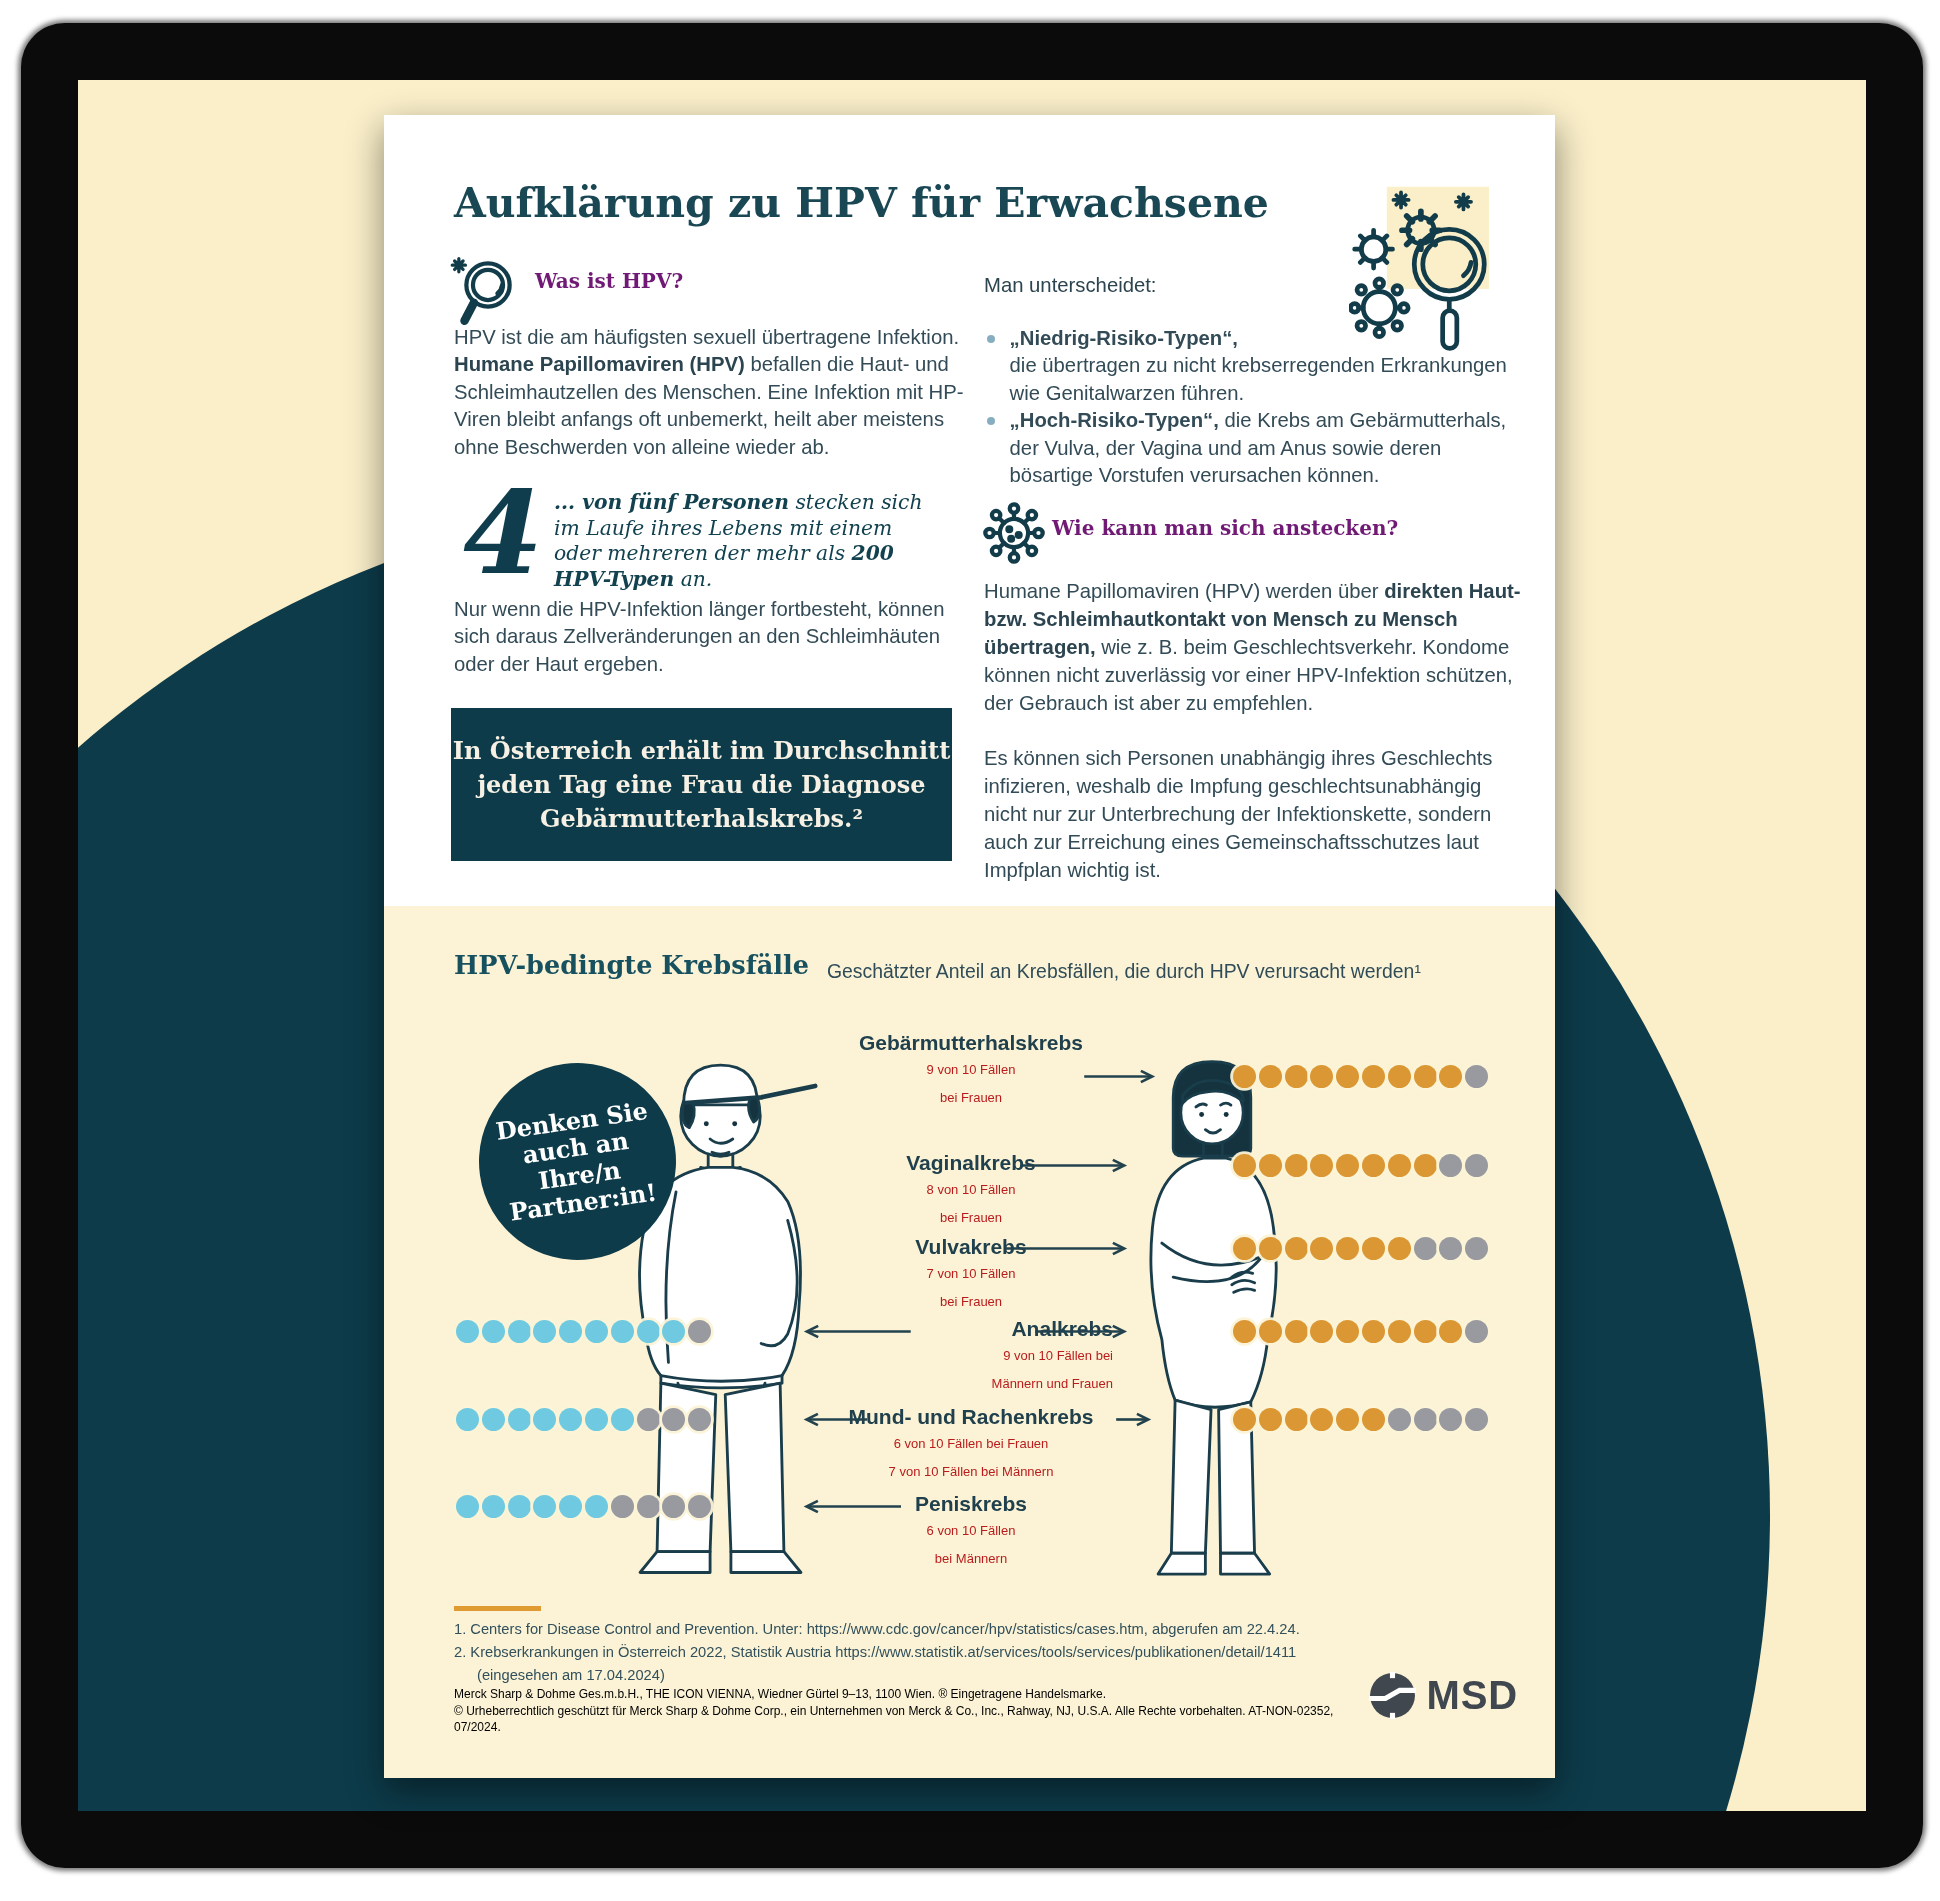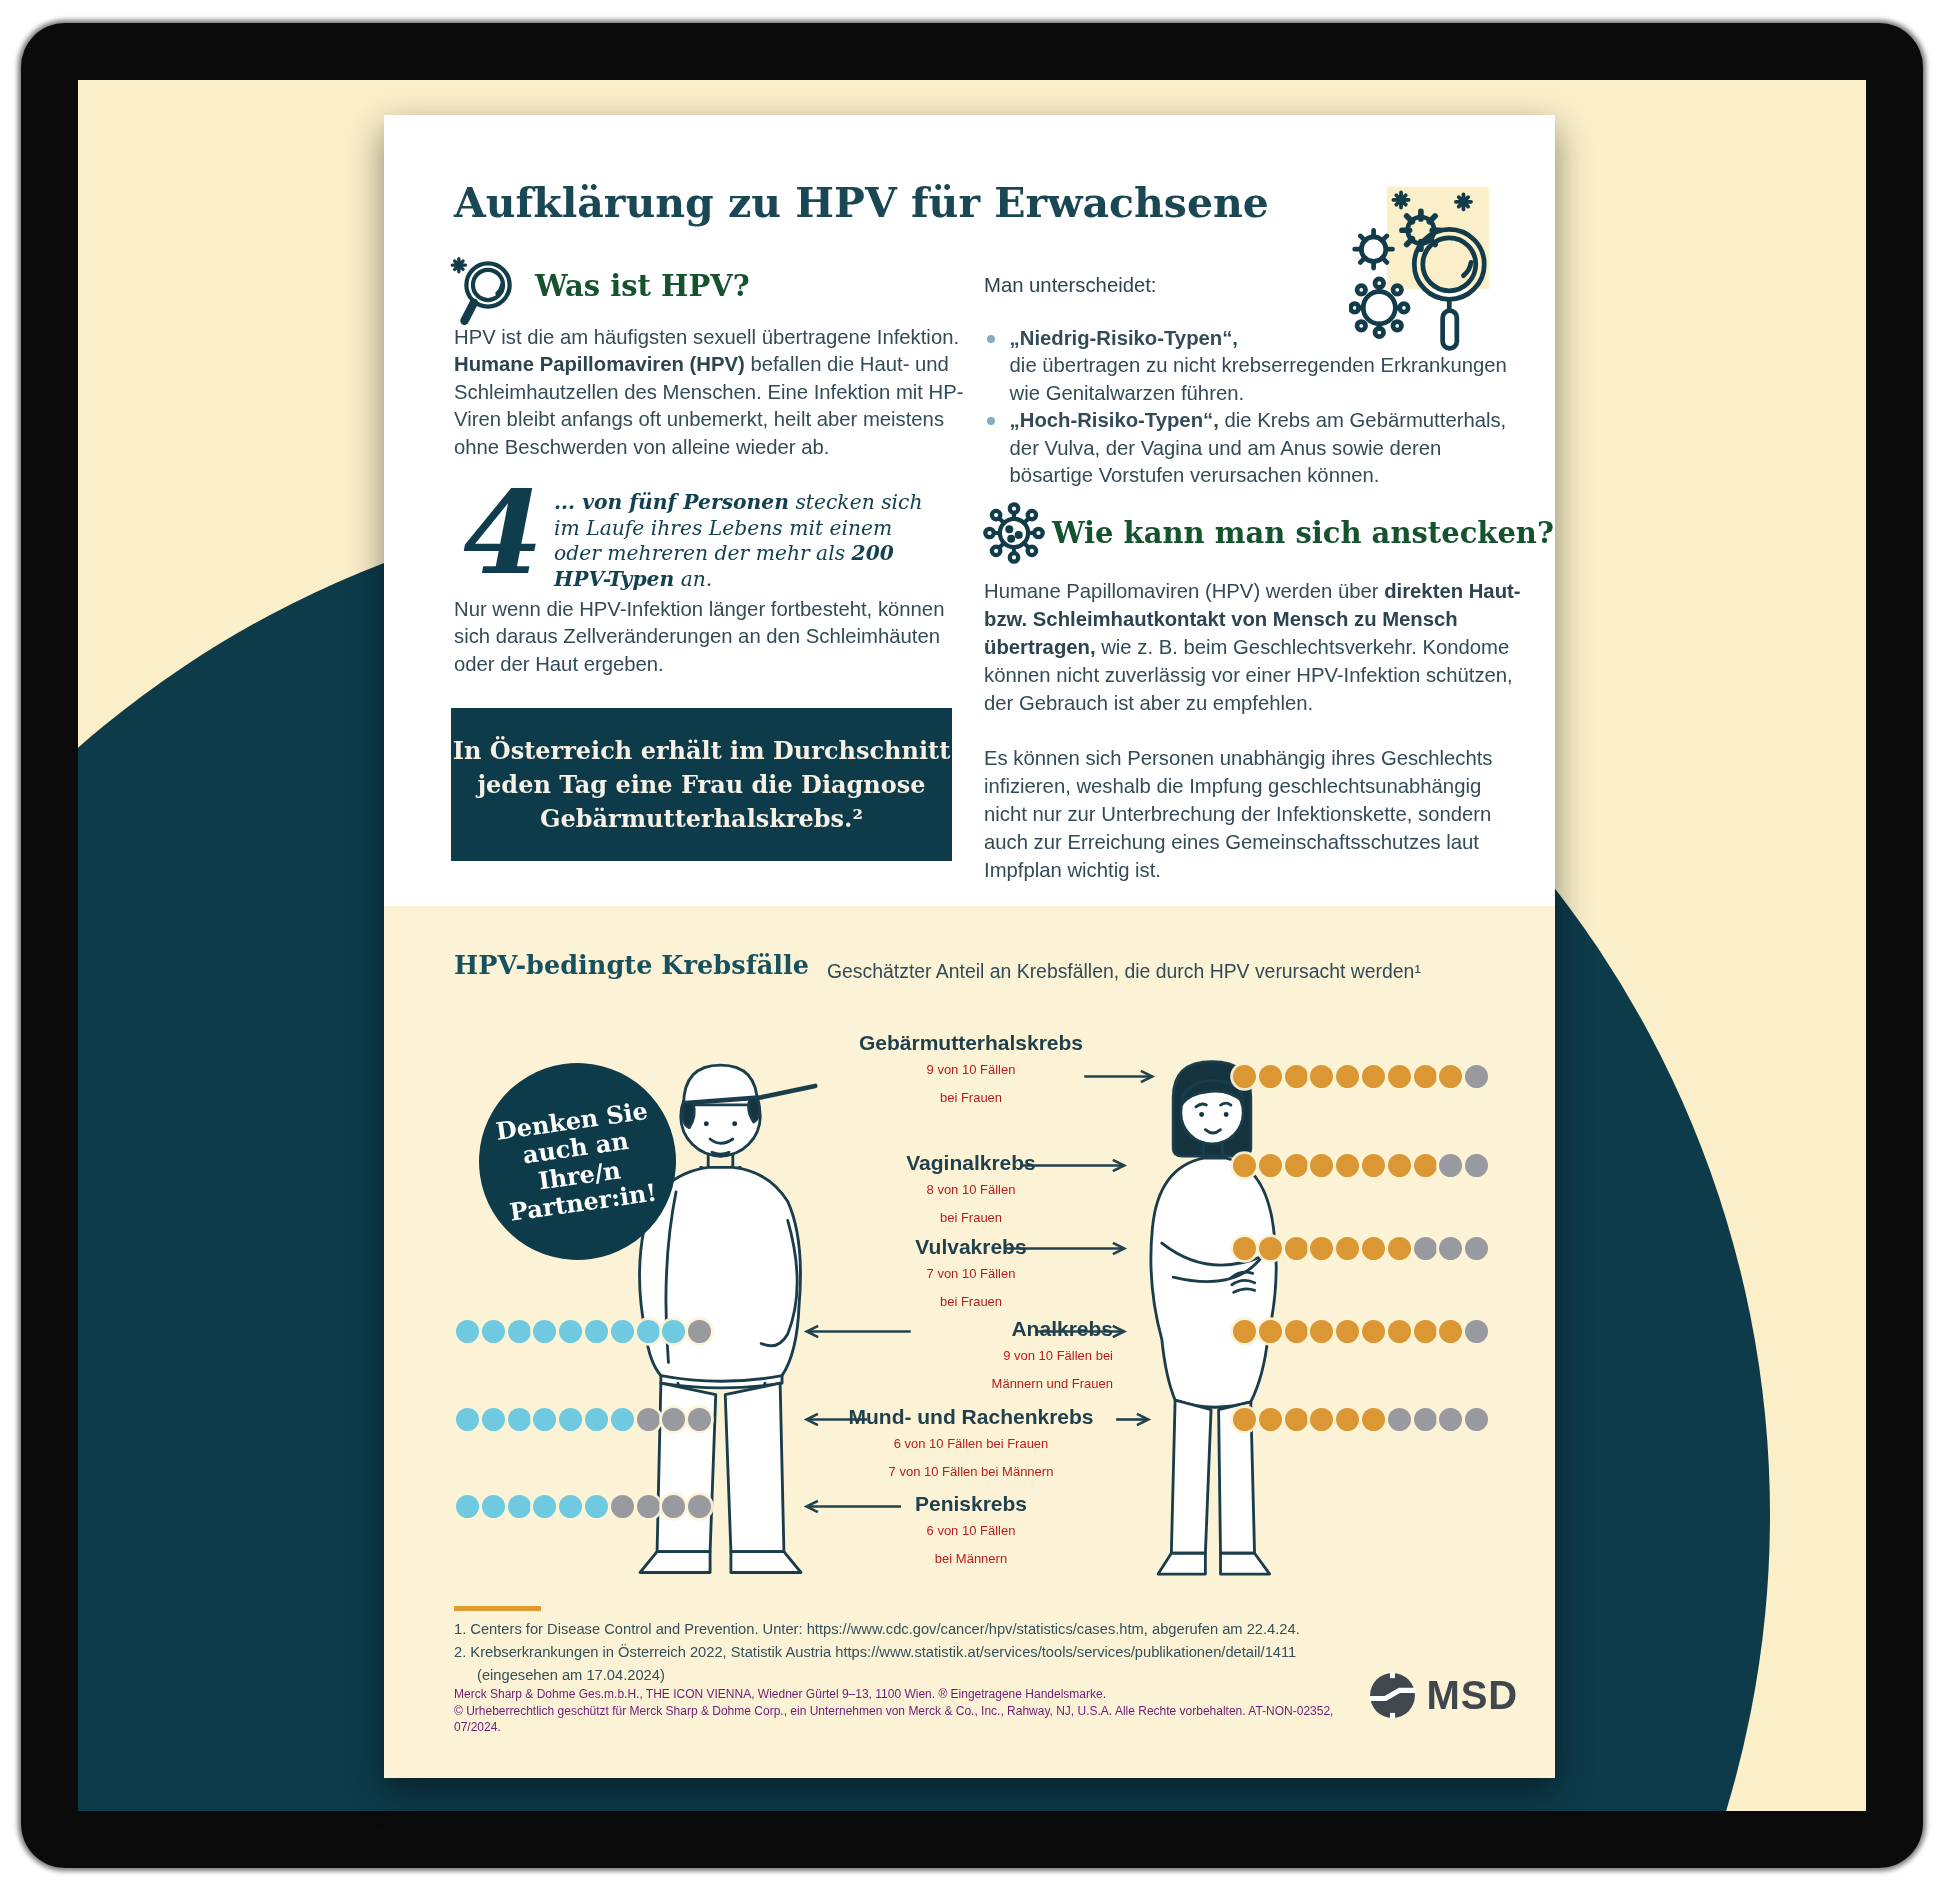--- a/index.html
+++ b/index.html
@@ -10,21 +10,21 @@
          border-radius:44px;box-shadow:0 0 5.7px 2.8px rgba(10,10,10,.55);}
   .frame-inner{position:absolute;left:57px;top:57px;right:57px;bottom:57px;background:#FAEFC9;overflow:hidden;}
   .big-circle{position:absolute;left:-348px;top:415px;width:2040px;height:2040px;border-radius:50%;background:#0D3B4A;}
   
   .page{position:absolute;left:384px;top:115px;width:1171px;height:1663px;background:#ffffff;
         box-shadow:0 13.2px 34px rgba(0,0,0,.45);}
   .page-cream{position:absolute;left:0;top:791px;width:100%;height:872px;background:#FCF3D6;}
   .abs{position:absolute;}
   .serif{font-family:"DejaVu Serif","Liberation Serif",serif;}
   .title{font-size:41px;font-weight:600;color:#1A4754;}
-  .h2{font-size:29px;font-weight:600;color:#14532d;}
+  .h2{font-size:20px;font-weight:600;color:#701a75;}
   .body-t{font-size:20.3px;line-height:27.4px;color:#324B56;}
   .body-t b{color:#2B444F;}
   .bold-lead{font-size:20.3px;font-weight:normal;color:#2B444F;}
   .bullet{position:relative;padding-left:25.6px;font-size:20.3px;line-height:27.4px;color:#324B56;}
   .bullet::before{content:"";position:absolute;left:2.8px;top:9.5px;width:8.5px;height:8.5px;border-radius:50%;background:#86AEC0;}
   .stat-num{font-size:115px;line-height:1;font-weight:bold;font-style:italic;color:#0F3D4D;}
   .stat-text{font-style:italic;font-size:20.3px;line-height:25.6px;color:#12414F;}
   .highlight{background:#0D3B4A;color:#F6F1E4;text-align:center;font-size:24px;line-height:34px;font-weight:600;}
   .sec-h{font-size:25.6px;font-weight:600;color:#17505F;}
   .sec-sub{font-size:19.4px;color:#2F4C58;}
@@ -32,21 +32,21 @@
           transform:rotate(-8deg);display:flex;flex-direction:column;justify-content:center;
           font-weight:700;font-size:24px;line-height:27.4px;}
   .row-label-block{width:284px;text-align:center;}
   .row-label{font-size:21px;font-weight:bold;color:#1F404C;line-height:24.6px;}
   .row-sub{font-size:13px;color:#b91c1c;line-height:28px;}
   .dots{display:flex;gap:2.8px;}
   .dot{width:23px;height:23px;border-radius:50%;box-shadow:0 0 0 2.8px rgba(252,243,214,.95);}
   .divider{width:87px;height:4.7px;background:#DF9A31;}
   .refs{font-size:14.7px;line-height:23px;color:#31505B;}
   .indent{padding-left:23px;}
-  .legal{font-size:12px;line-height:16.6px;color:#701a75;}
+  .legal{font-size:12px;line-height:16.6px;color:#000000;}
   .msd{display:flex;align-items:center;gap:9.5px;color:#40474E;font-weight:bold;font-size:40px;letter-spacing:0.9px;}
   svg{display:block;}
 </style>
 </head>
 <body>
 
 <div class="canvas">
 
   <div class="frame">
     <div class="frame-inner">

